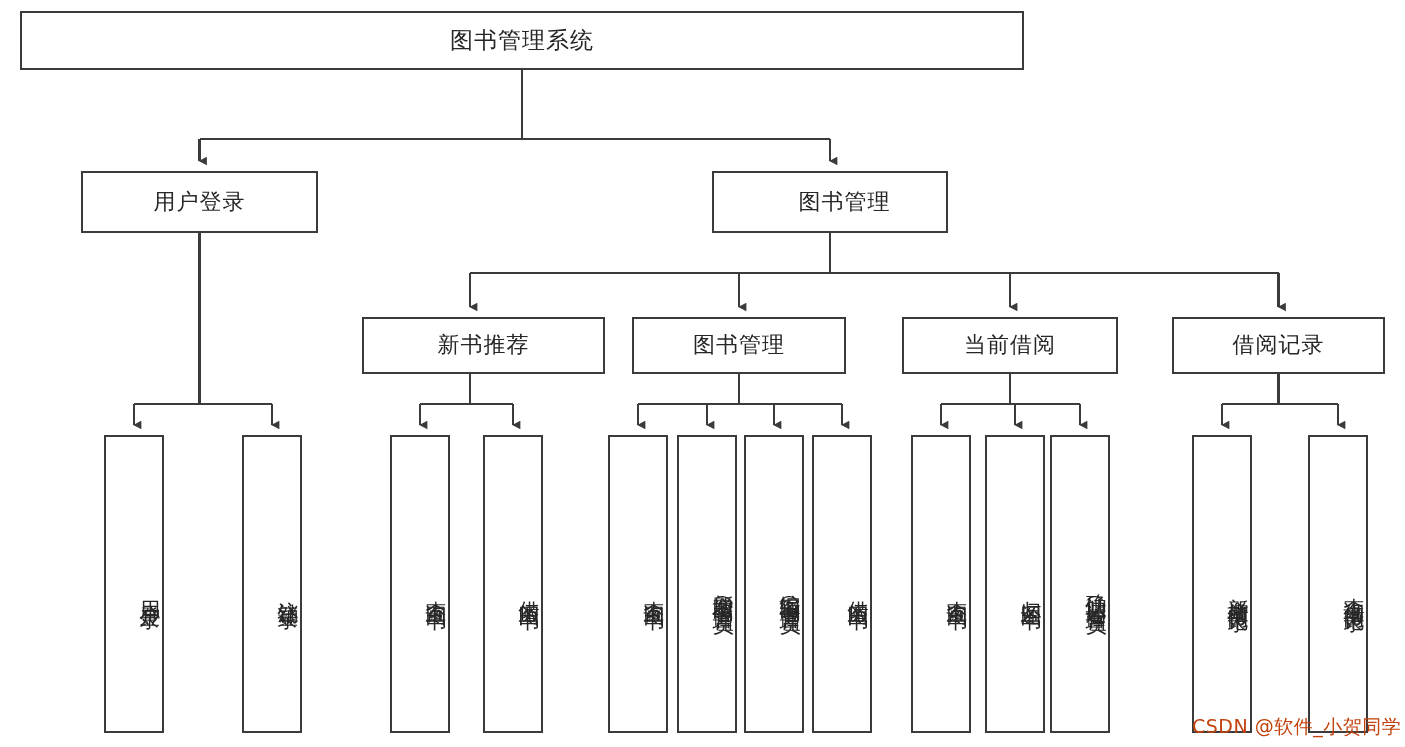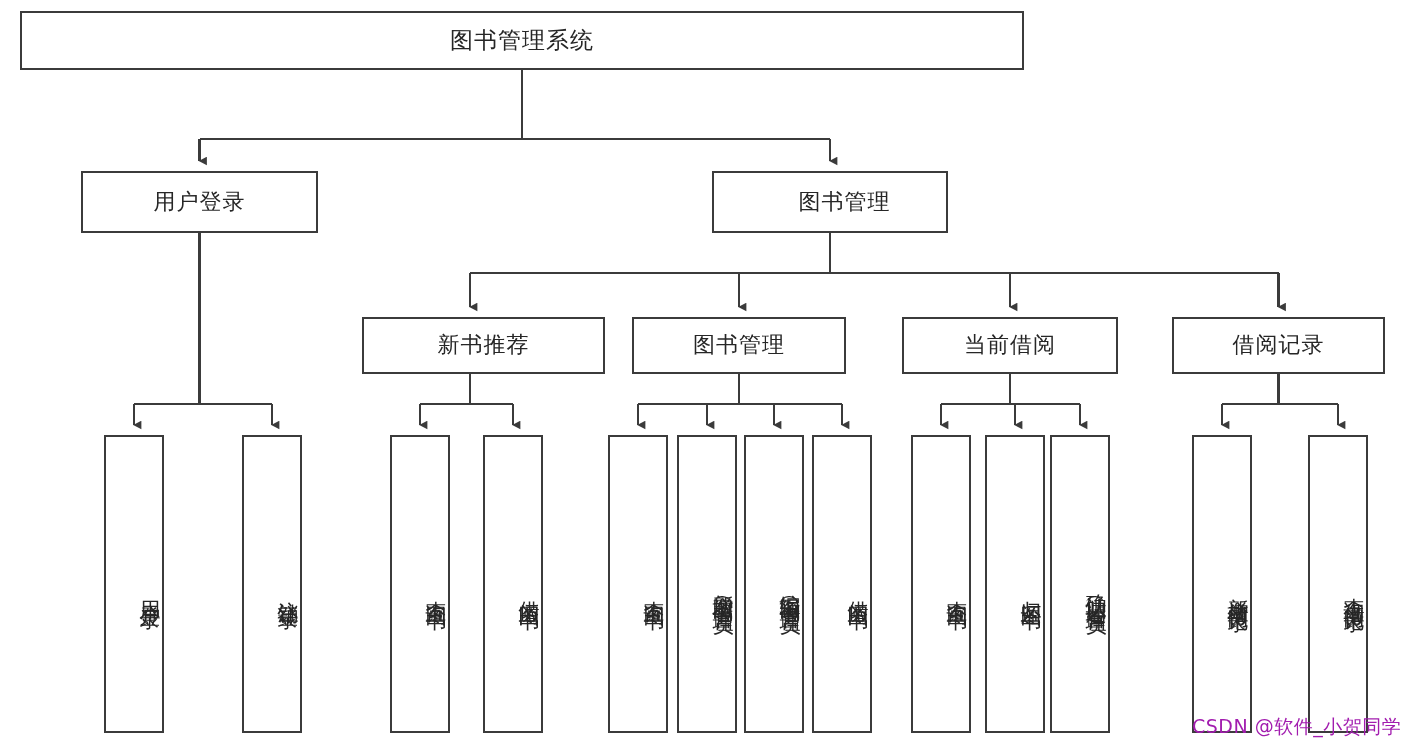--- a/index.html
+++ b/index.html
@@ -55,21 +55,21 @@
     justify-content: center;
   }
   .node.vert .vlabel {
     writing-mode: vertical-rl;
     text-orientation: upright;
     white-space: nowrap;
   }
   .watermark {
     position: absolute;
     font-size: 19px;
-    color: #a21caf;
+    color: #c2410c;
     white-space: nowrap;
     letter-spacing: 0.5px;
     font-family: "DejaVu Sans", "Liberation Sans", sans-serif;
   }
 </style>
 </head>
 <body>
 
 <div id="stage">
 

